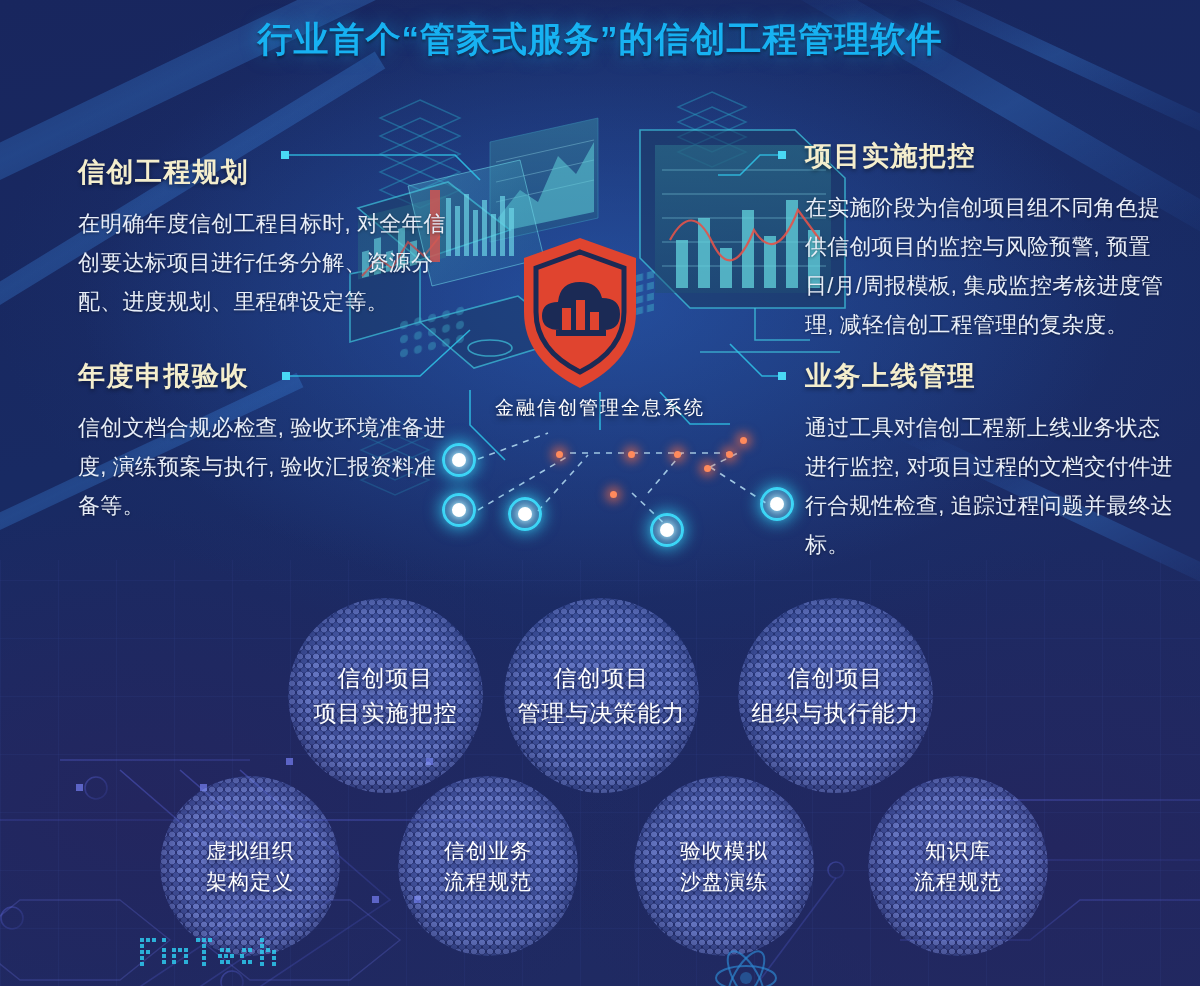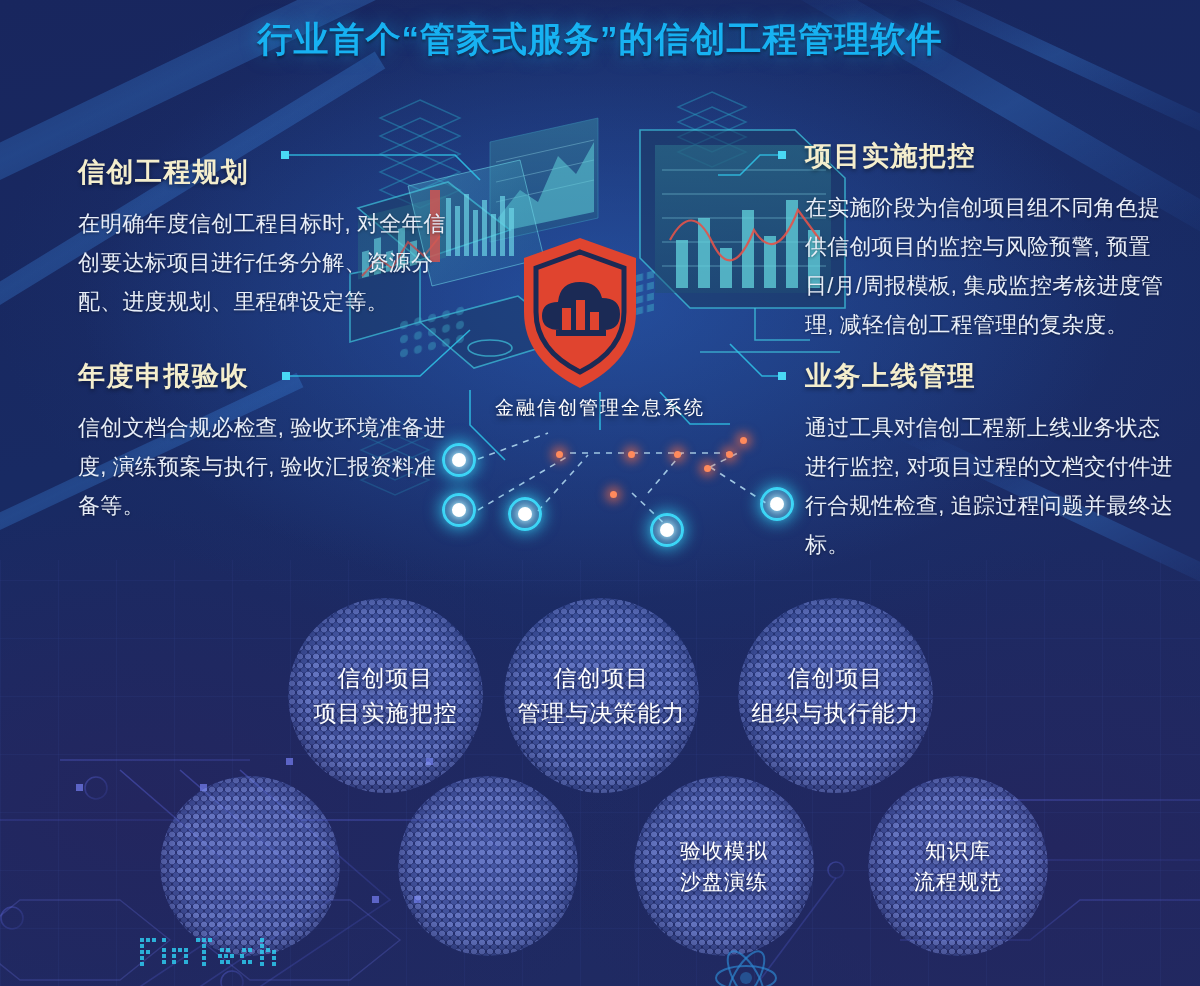--- a/index.html
+++ b/index.html
@@ -427,23 +427,31 @@
   <div class="sphere" style="left:738px; top:598px; width:195px; height:195px;">
     <div class="dots"></div>
     <div class="txt">
       <div>信创项目</div>
       <div>组织与执行能力</div>
     </div>
   </div>
 
   <div class="sphere small" style="left:160px; top:776px; width:180px; height:180px;">
     <div class="dots"></div>
+    <div class="txt">
+      <div>虚拟组织</div>
+      <div>架构定义</div>
+    </div>
   </div>
   <div class="sphere small" style="left:398px; top:776px; width:180px; height:180px;">
     <div class="dots"></div>
+    <div class="txt">
+      <div>信创业务</div>
+      <div>流程规范</div>
+    </div>
   </div>
   <div class="sphere small" style="left:634px; top:776px; width:180px; height:180px;">
     <div class="dots"></div>
     <div class="txt">
       <div>验收模拟</div>
       <div>沙盘演练</div>
     </div>
   </div>
   <div class="sphere small" style="left:868px; top:776px; width:180px; height:180px;">
     <div class="dots"></div>

